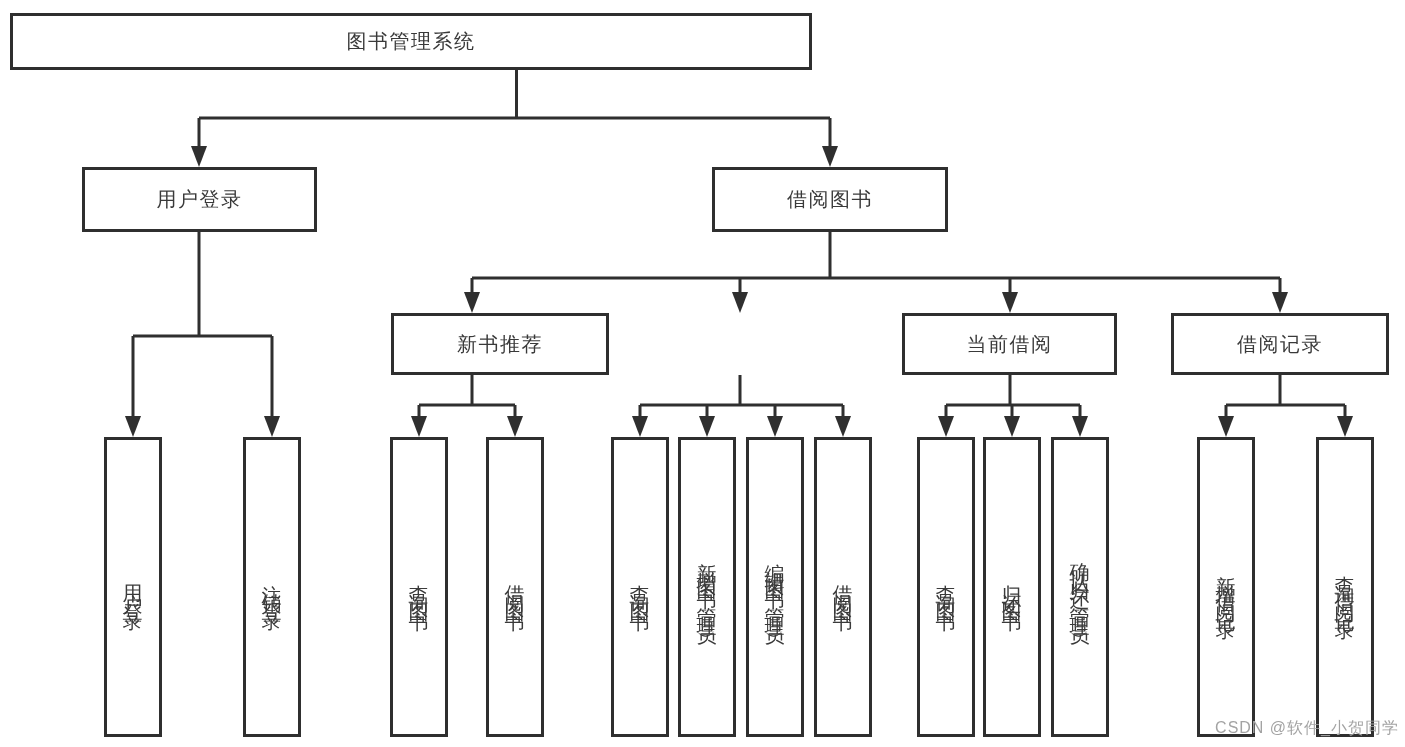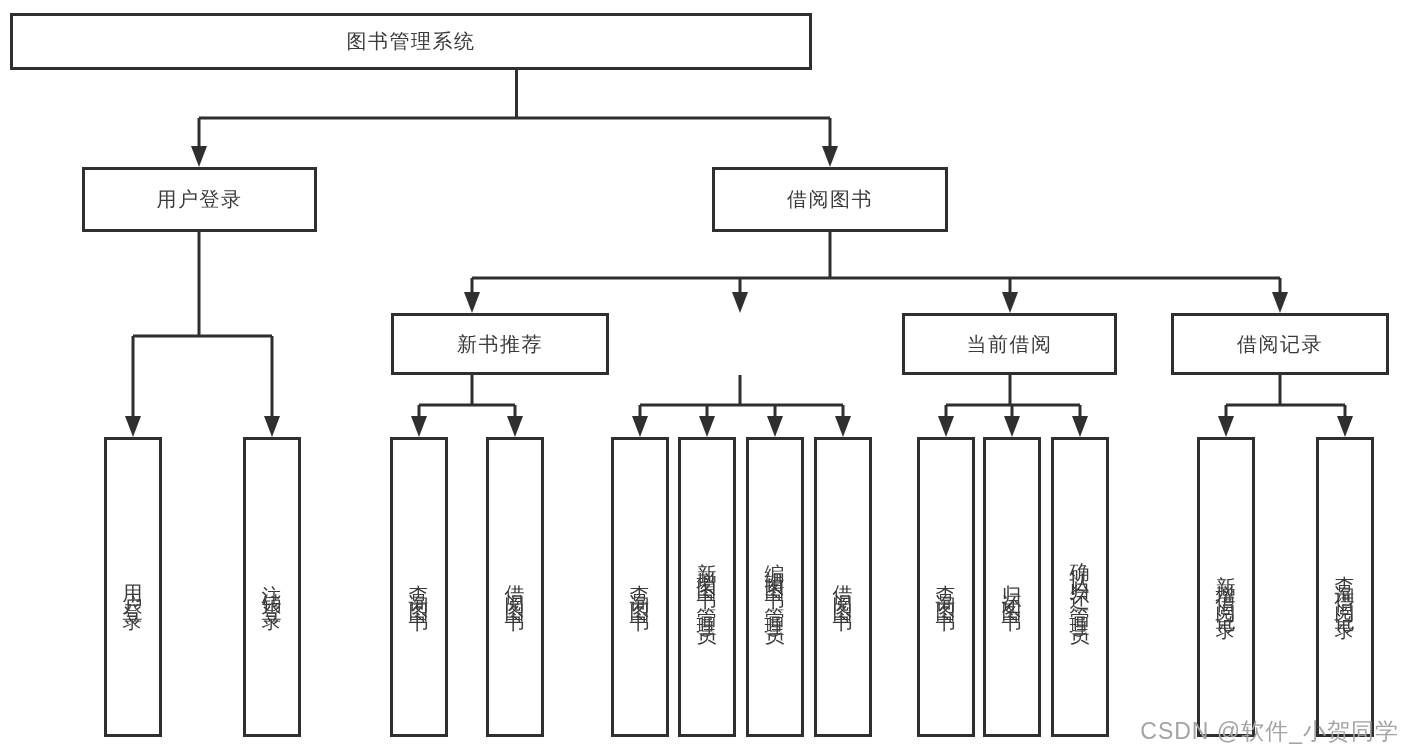--- a/index.html
+++ b/index.html
@@ -35,23 +35,23 @@
     color:#3a3a3a;
     font-size:20px;
   }
   .leaf .vtext{
     writing-mode:vertical-rl;
     letter-spacing:9px;
     line-height:1;
   }
   .watermark{
     position:absolute;
-    right:6px;bottom:0;
+    right:6px;bottom:8px;
     color:#a3a3a3;
-    font-size:23px;
+    font-size:16px;
     letter-spacing:1px;
     z-index:5;
     white-space:nowrap;
   }
 </style>
 </head>
 <body>
 
 <div class="stage">
 

